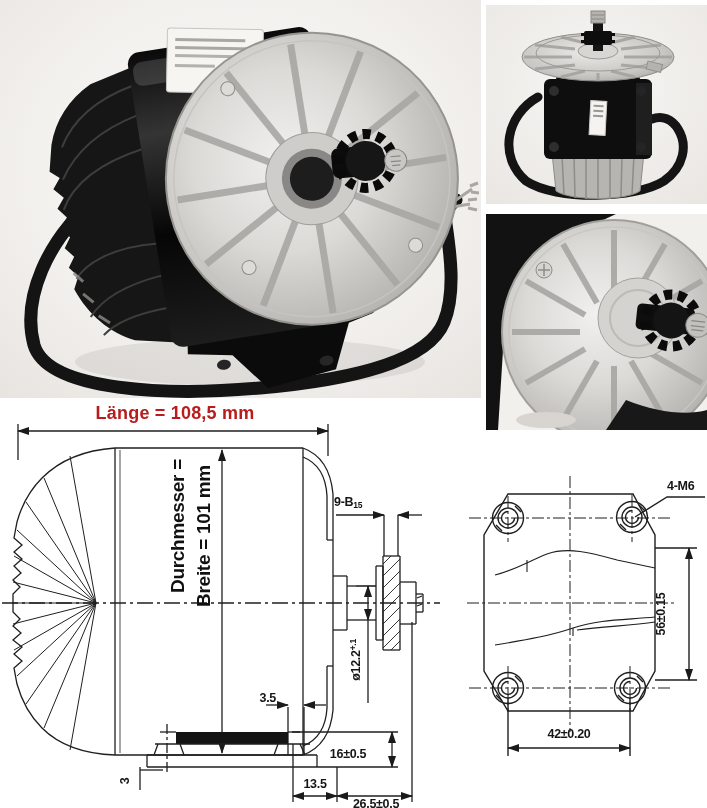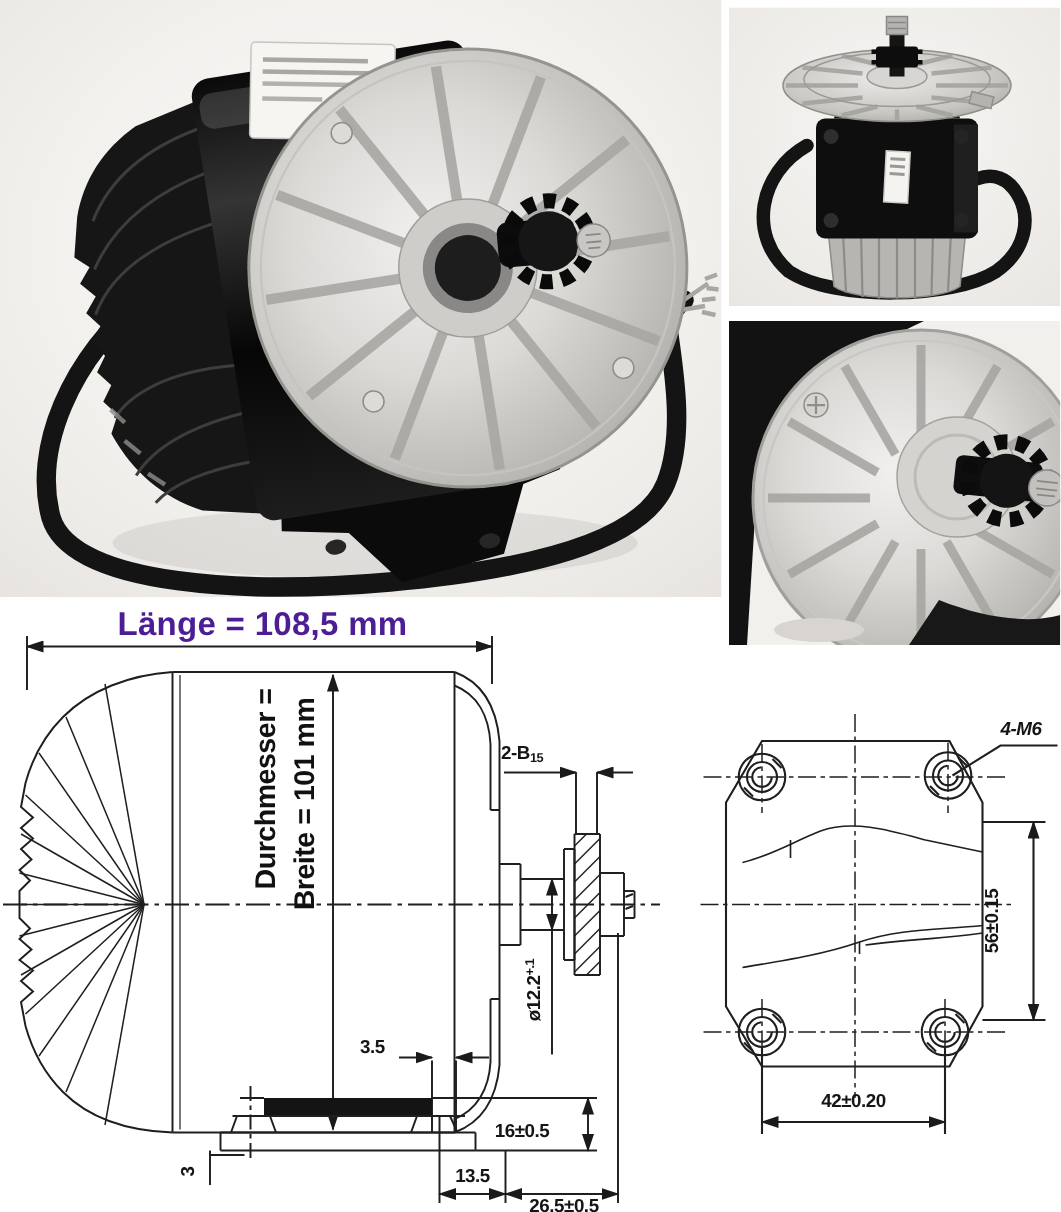--- a/index.html
+++ b/index.html
@@ -6,23 +6,23 @@
   .canvas{position:relative;width:707px;height:808px;background:#ffffff;overflow:hidden;
           font-family:"Liberation Sans",sans-serif;}
   .photo,.drawing{position:absolute;}
   .photo svg,.drawing svg{display:block;}
   .drawing{background:#ffffff;}
   .dim{position:absolute;color:#151515;font-weight:700;font-size:12.5px;letter-spacing:-0.3px;
        white-space:nowrap;line-height:1.05;}
   .dim .sub{font-size:8.5px;vertical-align:-2px;text-align:right;}
   .dim .sup{font-size:8.5px;vertical-align:4px;}
   .center{text-align:center;}
-  .right{text-align:left;}
+  .right{text-align:right;}
   .rot{transform:rotate(-90deg);transform-origin:center center;}
-  .big{font-size:22px;font-weight:700;letter-spacing:0.2px;color:#4c1d95;}
+  .big{font-size:18px;font-weight:700;letter-spacing:0.2px;color:#b91c1c;}
   .vbig{font-size:19px;font-weight:700;color:#111;}
 </style>
 </head>
 <body>
 
 <div class="canvas">
 
   <section class="photo" style="left:0;top:0;width:481px;height:398px;">
     <svg width="481" height="398" viewBox="0 0 481 398">
       <defs>
@@ -361,21 +361,21 @@
           <line x1="337" y1="369" x2="337" y2="404"></line>
           <line x1="412" y1="224" x2="412" y2="404"></line>
           <line x1="293" y1="398" x2="337" y2="398" marker-start="url(#d1a)" marker-end="url(#d1a)"></line>
           <line x1="337" y1="398" x2="412" y2="398" marker-start="url(#d1a)" marker-end="url(#d1a)"></line>
         </g>
       </g>
     </svg>
     <div class="dim big center" style="left:30px;top:6px;width:290px;">Länge = 108,5 mm</div>
     <div class="dim vbig rot center" style="left:95px;top:116px;width:170px;height:24px;">Durchmesser =</div>
     <div class="dim vbig rot center" style="left:121px;top:126px;width:170px;height:24px;">Breite = 101 mm</div>
-    <div class="dim" style="left:334px;top:98px;"><span>2-B</span><span class="sub">15</span></div>
+    <div class="dim" style="left:334px;top:98px;"><span>9-B</span><span class="sub">15</span></div>
     <div class="dim rot center" style="left:317px;top:254px;width:80px;height:16px;"><span>ø12.2</span><span class="sup">+.1</span></div>
     <div class="dim right" style="left:240px;top:294px;width:36px;">3.5</div>
     <div class="dim center" style="left:320px;top:350px;width:56px;">16±0.5</div>
     <div class="dim center" style="left:294px;top:380px;width:42px;">13.5</div>
     <div class="dim center" style="left:340px;top:400px;width:72px;">26.5±0.5</div>
     <div class="dim rot center" style="left:116px;top:376px;width:20px;height:14px;">3</div>
   </section>
 
   <section class="drawing" style="left:465px;top:440px;width:242px;height:368px;">
     <svg width="242" height="368" viewBox="0 0 242 368">
@@ -441,18 +441,18 @@
           <line x1="190" y1="240" x2="232" y2="240"></line>
           <line x1="224" y1="108" x2="224" y2="240" marker-start="url(#d2a)" marker-end="url(#d2a)"></line>
         </g>
         <g>
           <line x1="43" y1="258" x2="43" y2="316"></line>
           <line x1="165" y1="258" x2="165" y2="316"></line>
           <line x1="43" y1="308" x2="165" y2="308" marker-start="url(#d2a)" marker-end="url(#d2a)"></line>
         </g>
       </g>
     </svg>
-    <div class="dim" style="left:202px;top:40px;font-style:italic;">4-M6</div>
+    <div class="dim" style="left:202px;top:40px;">4-M6</div>
     <div class="dim rot center" style="left:153px;top:166px;width:90px;height:16px;">56±0.15</div>
     <div class="dim center" style="left:59px;top:288px;width:90px;">42±0.20</div>
   </section>
 
 </div>
 
 </body></html>

